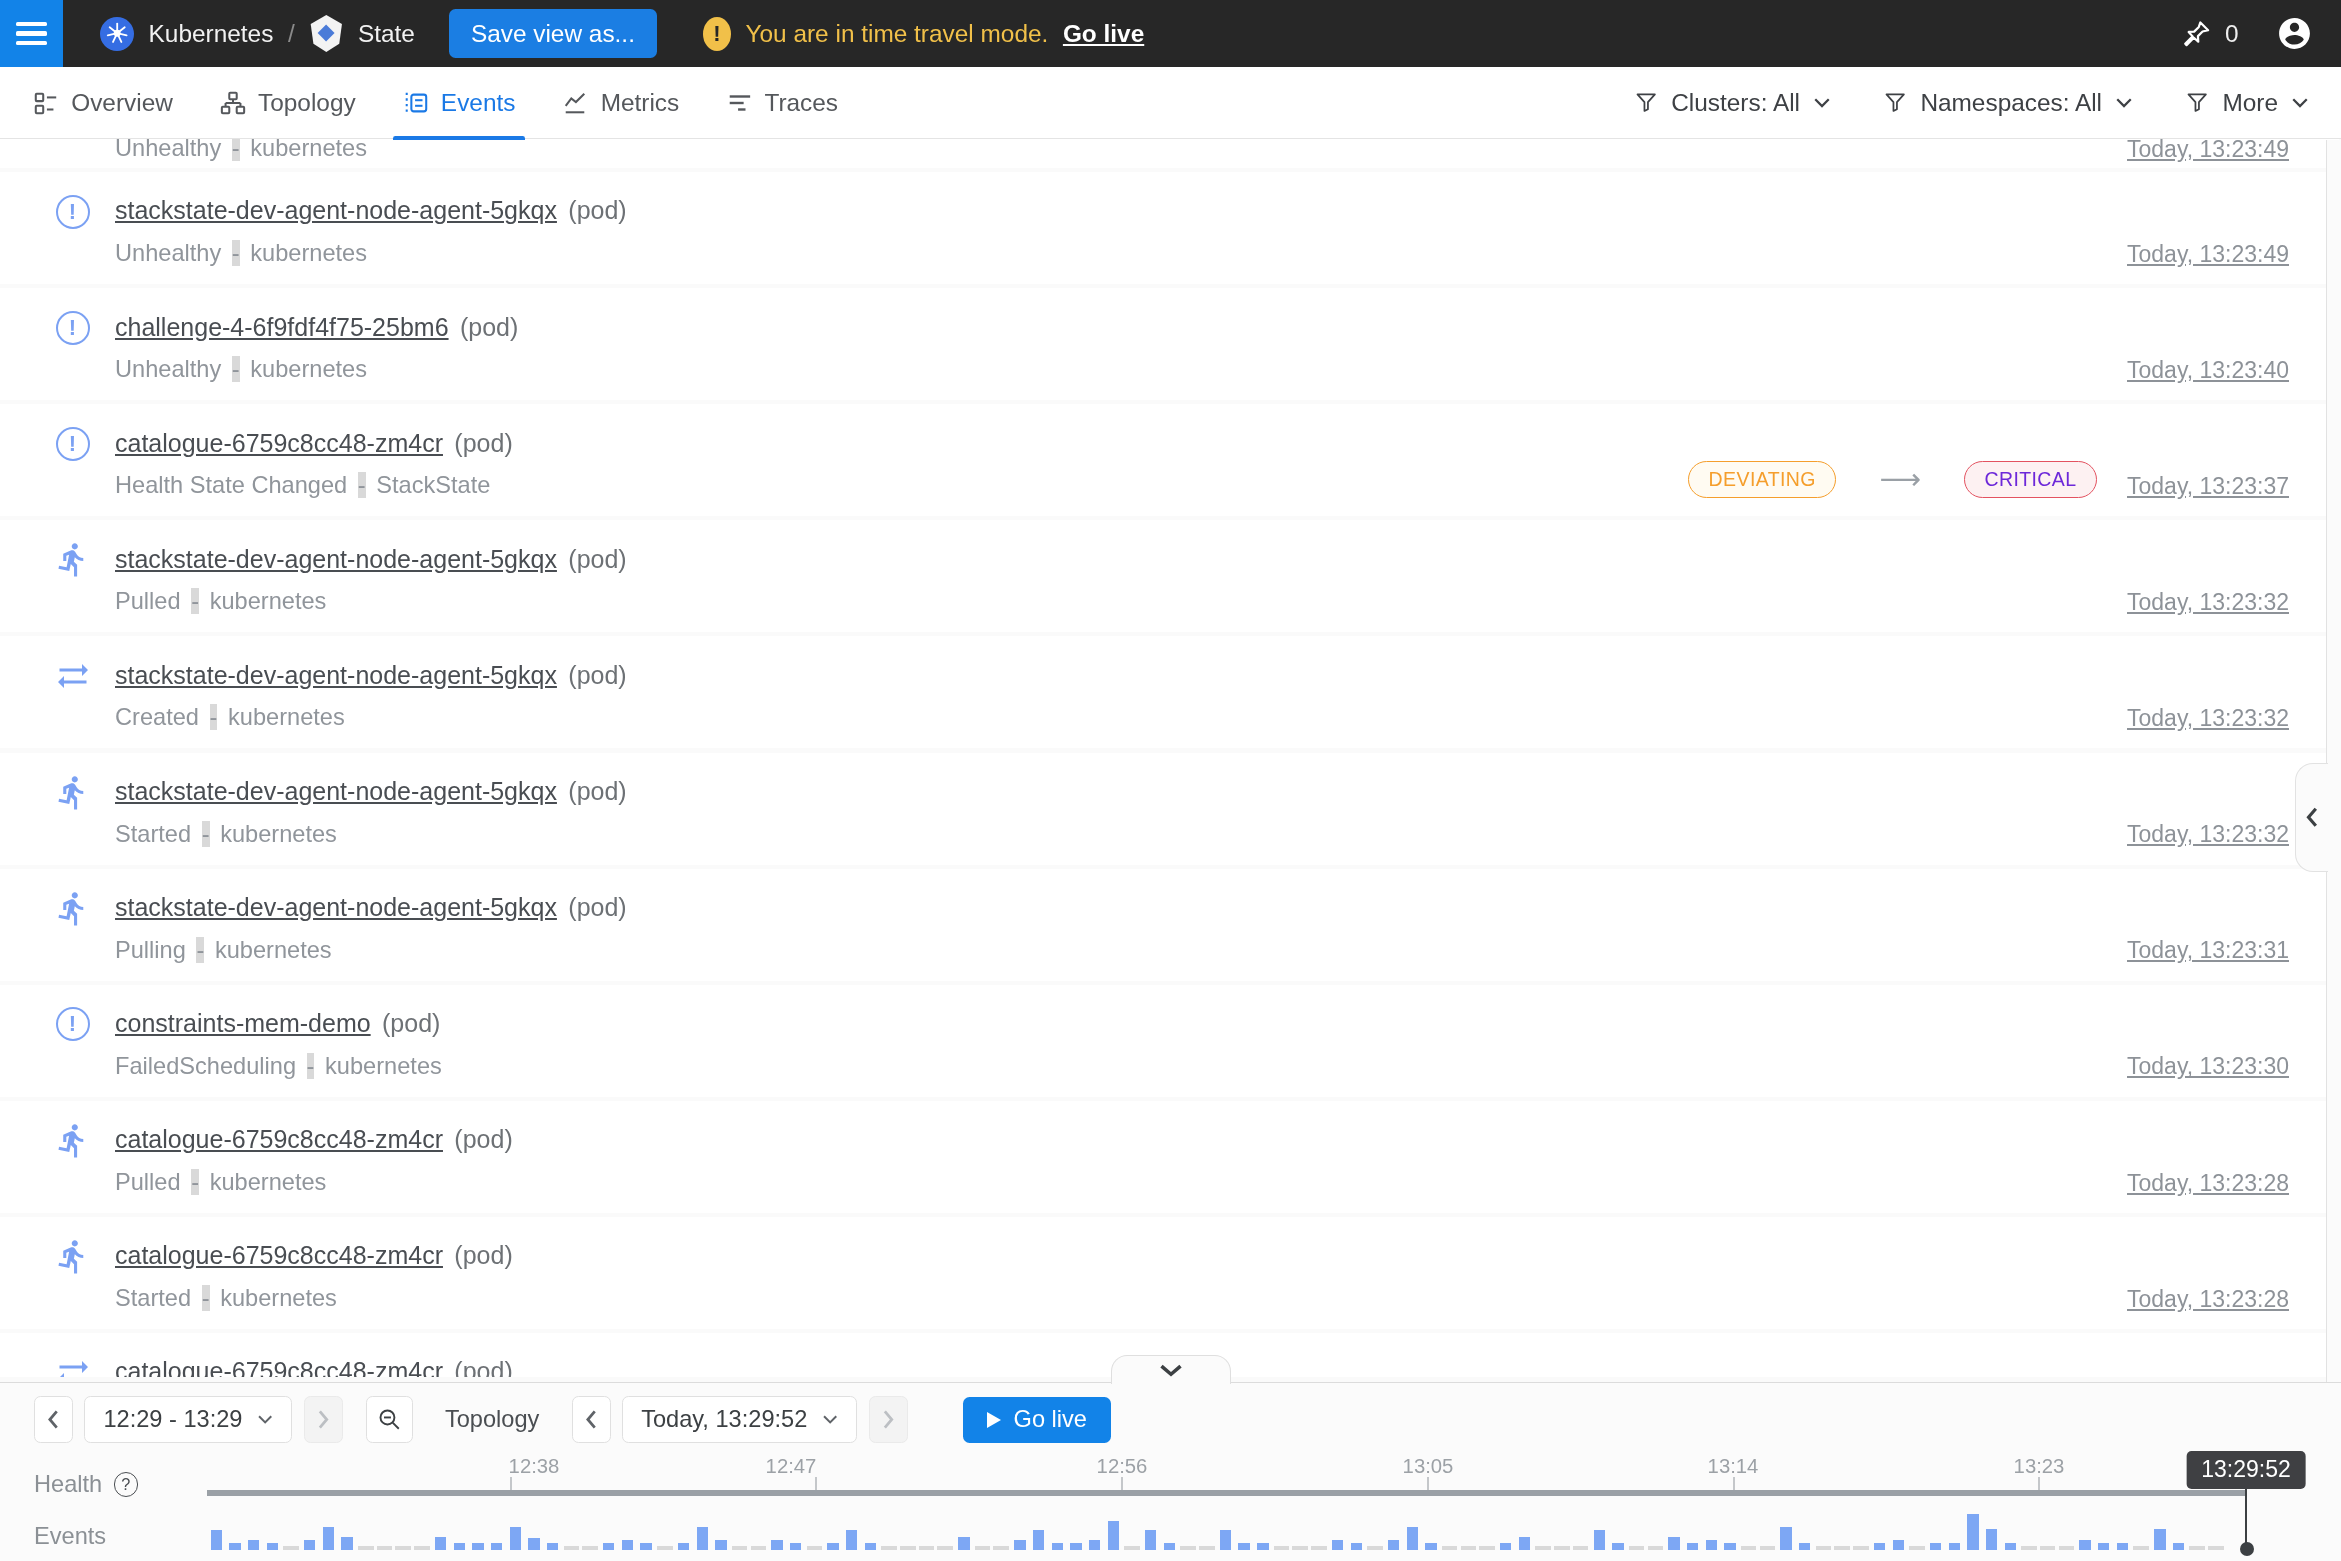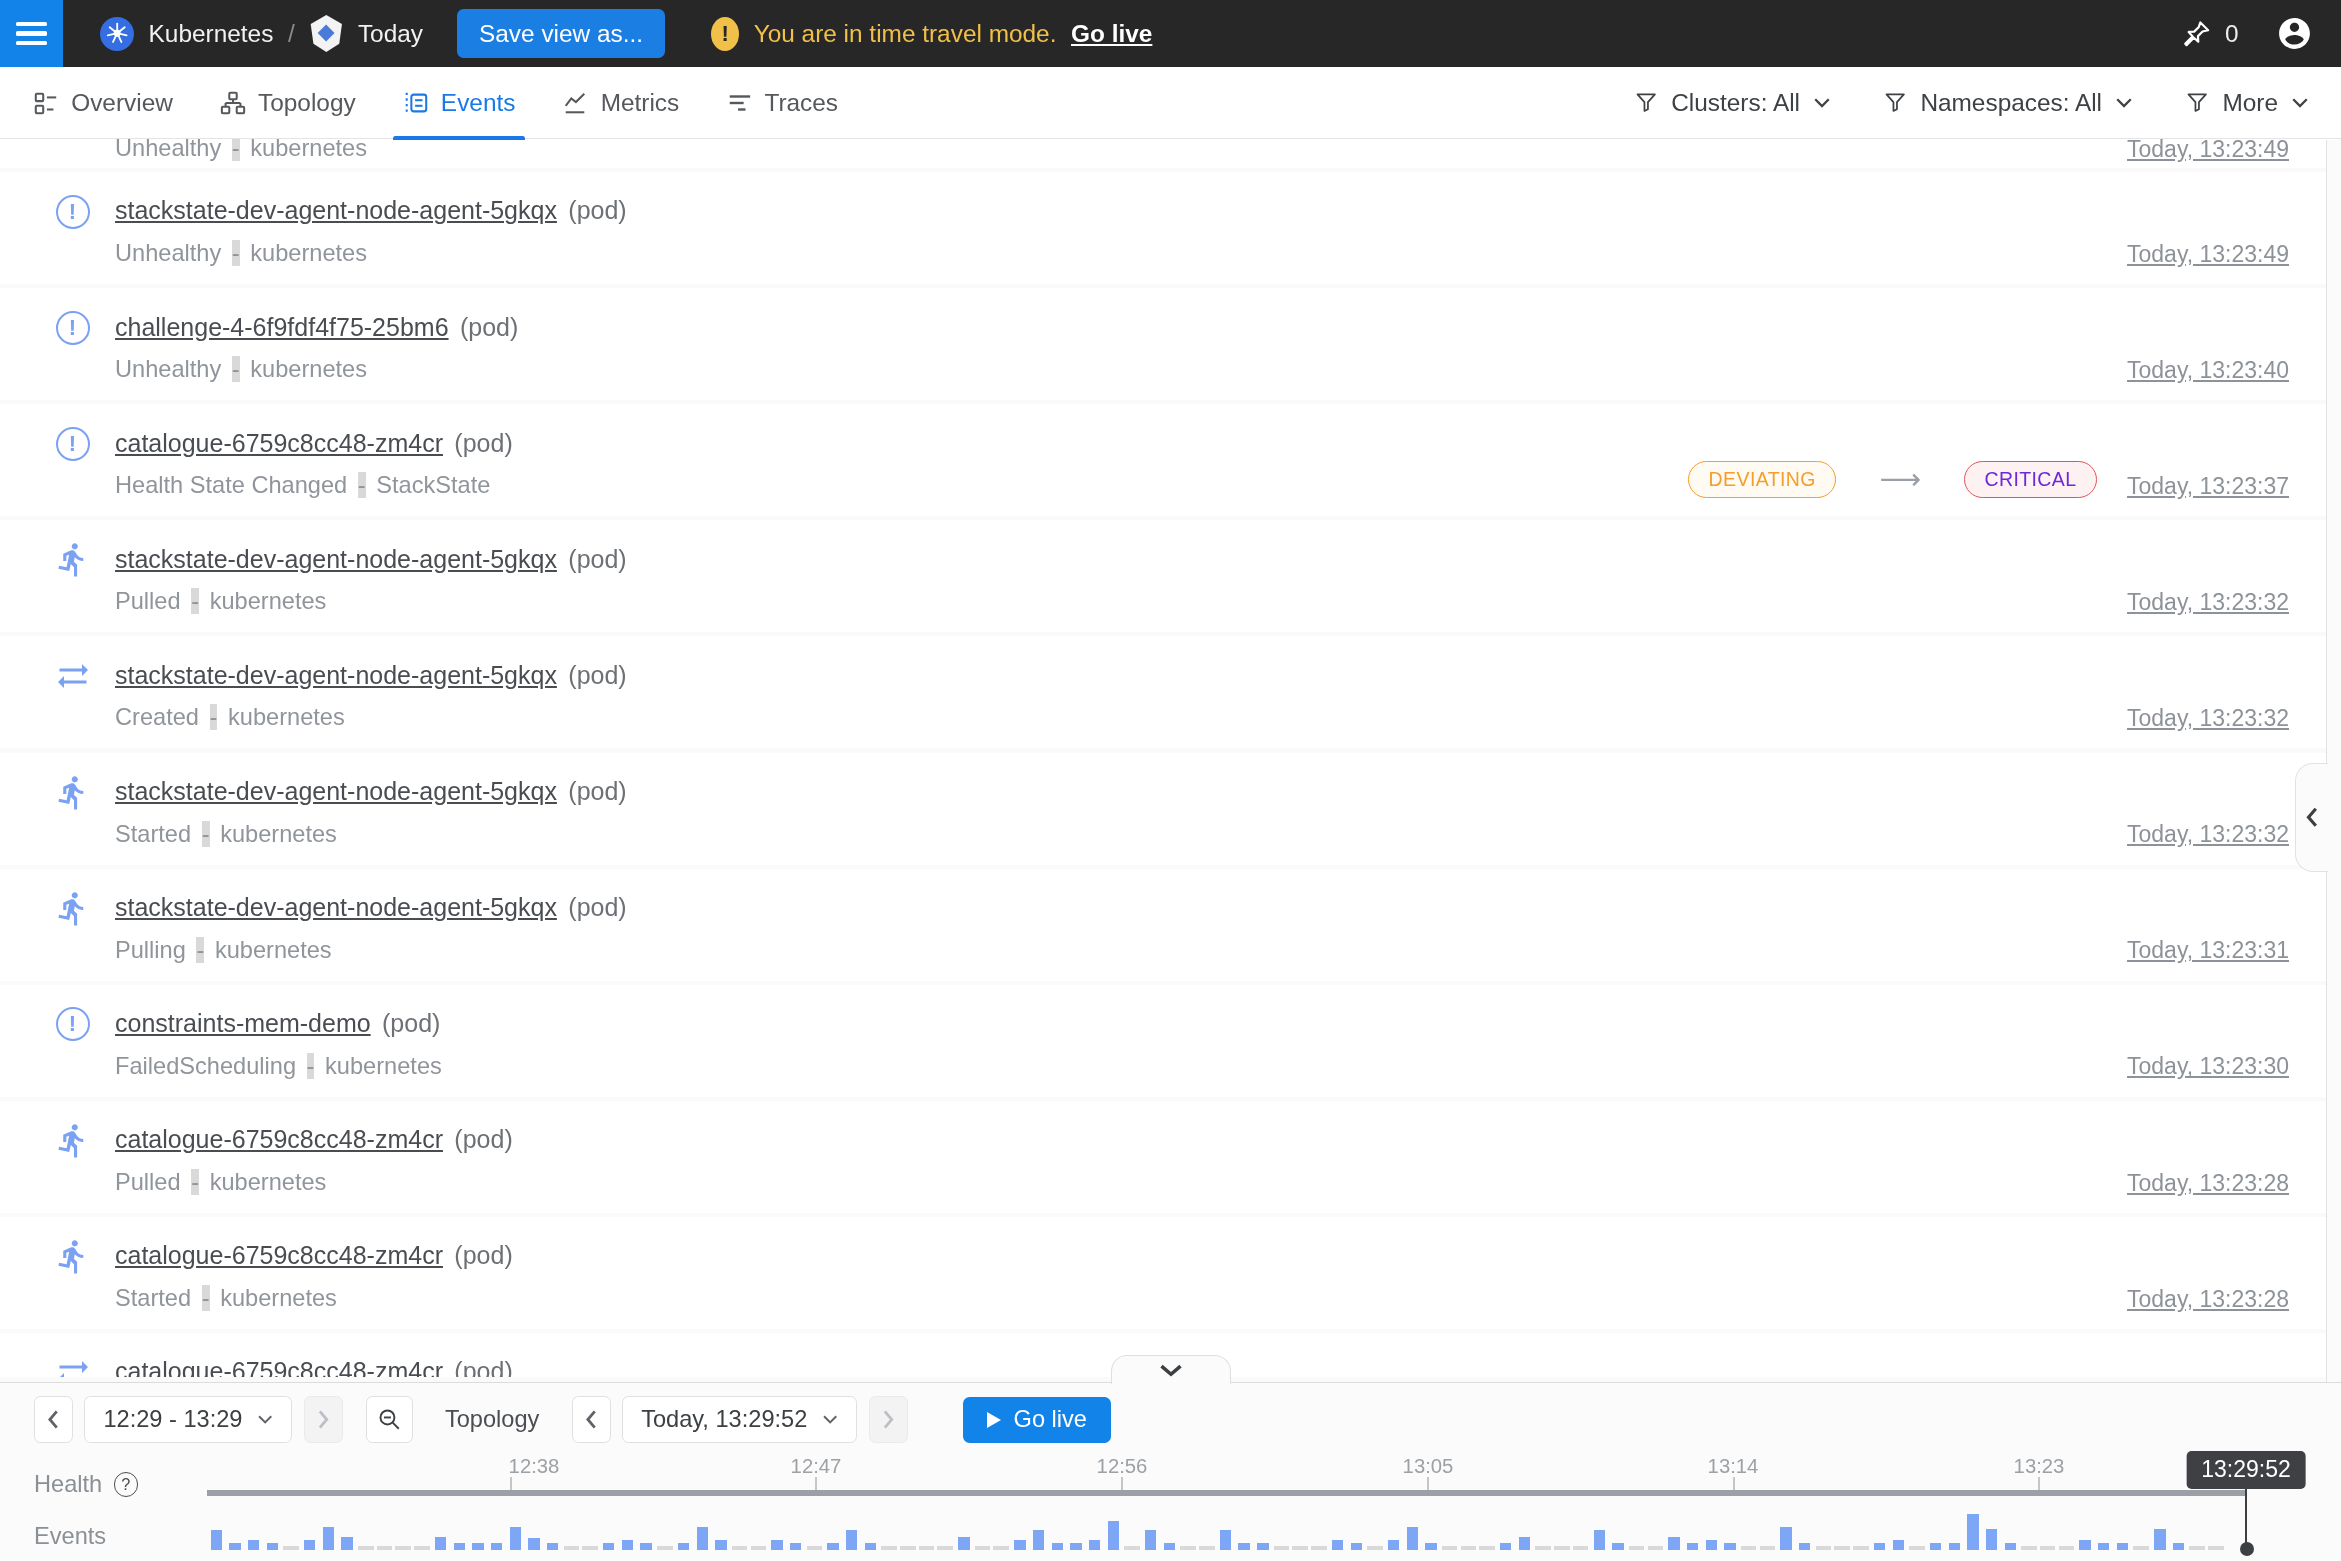--- a/index.html
+++ b/index.html
@@ -112,21 +112,21 @@
             <line x1="12" y1="12" x2="4.6" y2="6.1"></line>
           </g>
           <circle cx="12" cy="12" r="3.4" fill="#fff"></circle>
         </svg>
     </span>
     <span>Kubernetes</span>
     <span class="crumb-sep">/</span>
     <span class="pods-icon">
         <i></i>
       </span>
-    <span>Today</span>
+    <span>State</span>
   </div>
   <button class="save-btn">Save view as...</button>
   <div class="warn">
     <span class="warn-icon">!</span>
     <span>You are in time travel mode.</span>
     <a>Go live</a>
   </div>
   <div class="topbar-right">
     <span>
       <svg width="31" height="31" viewBox="0 0 28 28">
@@ -470,21 +470,21 @@
     <span>Health</span>
     <span class="help-icon">?</span>
   </div>
   <div class="tl-rowlabel tl-events-label">
     <span>Events</span>
   </div>
 
   <div class="tl-ticks" id="tl-ticks">
       <span class="tl-tick-label" style="left: 303px; margin-left: 24px;">12:38</span>
       <span class="tl-tick-mark" style="left: 303px;"></span>
-      <span class="tl-tick-label" style="left: 609px;">12:47</span>
+      <span class="tl-tick-label" style="left: 584px;">12:47</span>
       <span class="tl-tick-mark" style="left: 608px;"></span>
       <span class="tl-tick-label" style="left: 915px;">12:56</span>
       <span class="tl-tick-mark" style="left: 914px;"></span>
       <span class="tl-tick-label" style="left: 1221px;">13:05</span>
       <span class="tl-tick-mark" style="left: 1220px;"></span>
       <span class="tl-tick-label" style="left: 1526px;">13:14</span>
       <span class="tl-tick-mark" style="left: 1526px;"></span>
       <span class="tl-tick-label" style="left: 1832px;">13:23</span>
       <span class="tl-tick-mark" style="left: 1831px;"></span>
     </div>

